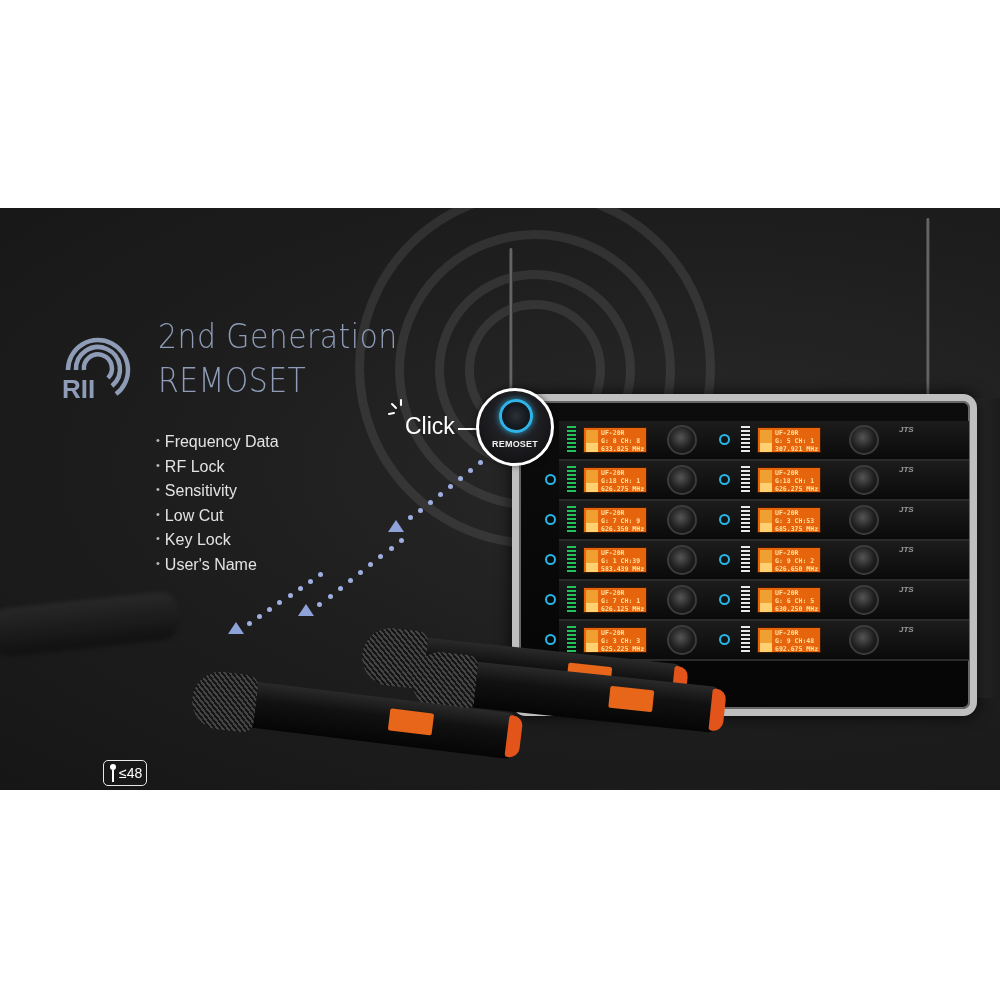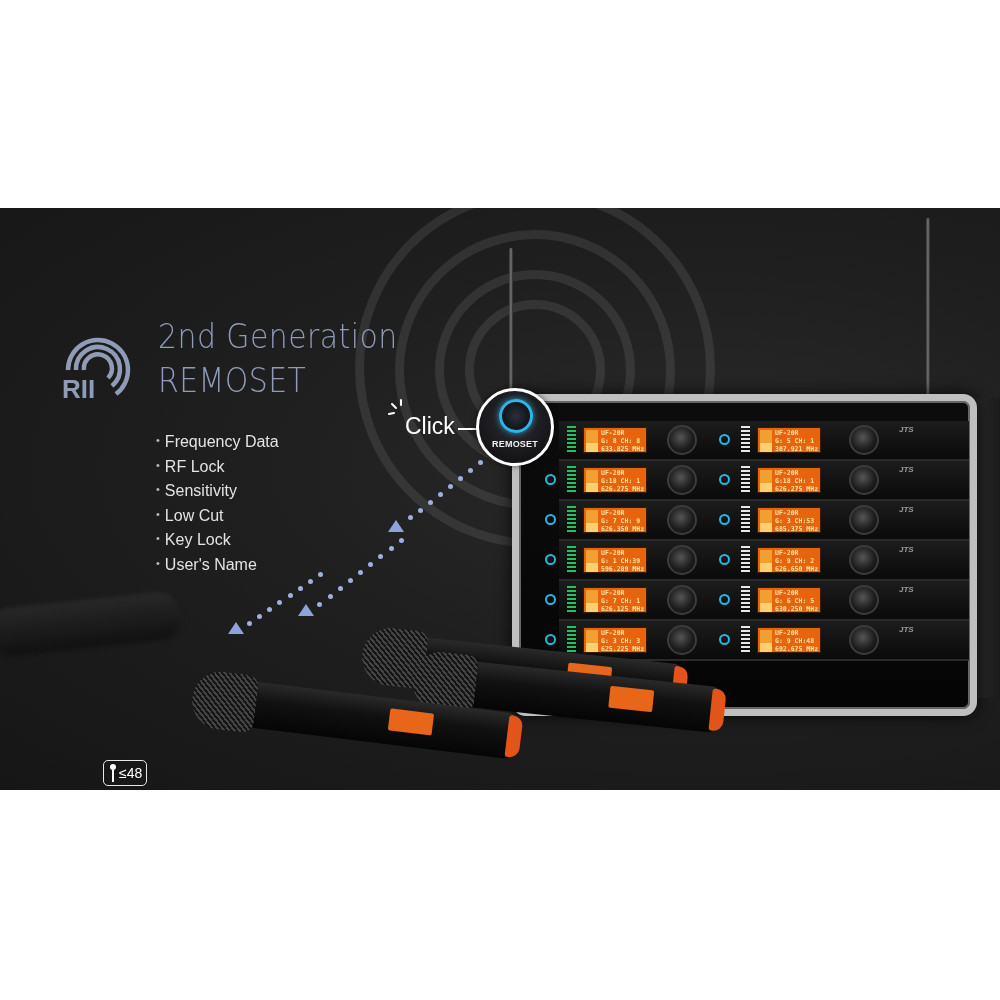--- a/index.html
+++ b/index.html
@@ -208,21 +208,21 @@
       <div class="knob" style="left:290px;"></div>
       <div class="brand" style="left:340px;">JTS</div>
     </div>
     <div class="unit" style="top:140px;">
       <div class="q-icon" style="left:-14px;"></div>
       <div class="meter" style="left:8px;"></div>
       <div class="lcd" style="left:24px;">
           <span class="side"></span>
           <span class="l">UF-20R</span>
           <span class="l">G: 1 CH:39</span>
-          <span class="l">596.289 MHz</span>
+          <span class="l">583.439 MHz</span>
         </div>
       <div class="knob" style="left:108px;"></div>
       <div class="q-icon" style="left:160px;"></div>
       <div class="meter w" style="left:182px;"></div>
       <div class="lcd" style="left:198px;">
           <span class="side"></span>
           <span class="l">UF-20R</span>
           <span class="l">G: 9 CH: 2</span>
           <span class="l">626.650 MHz</span>
         </div>

